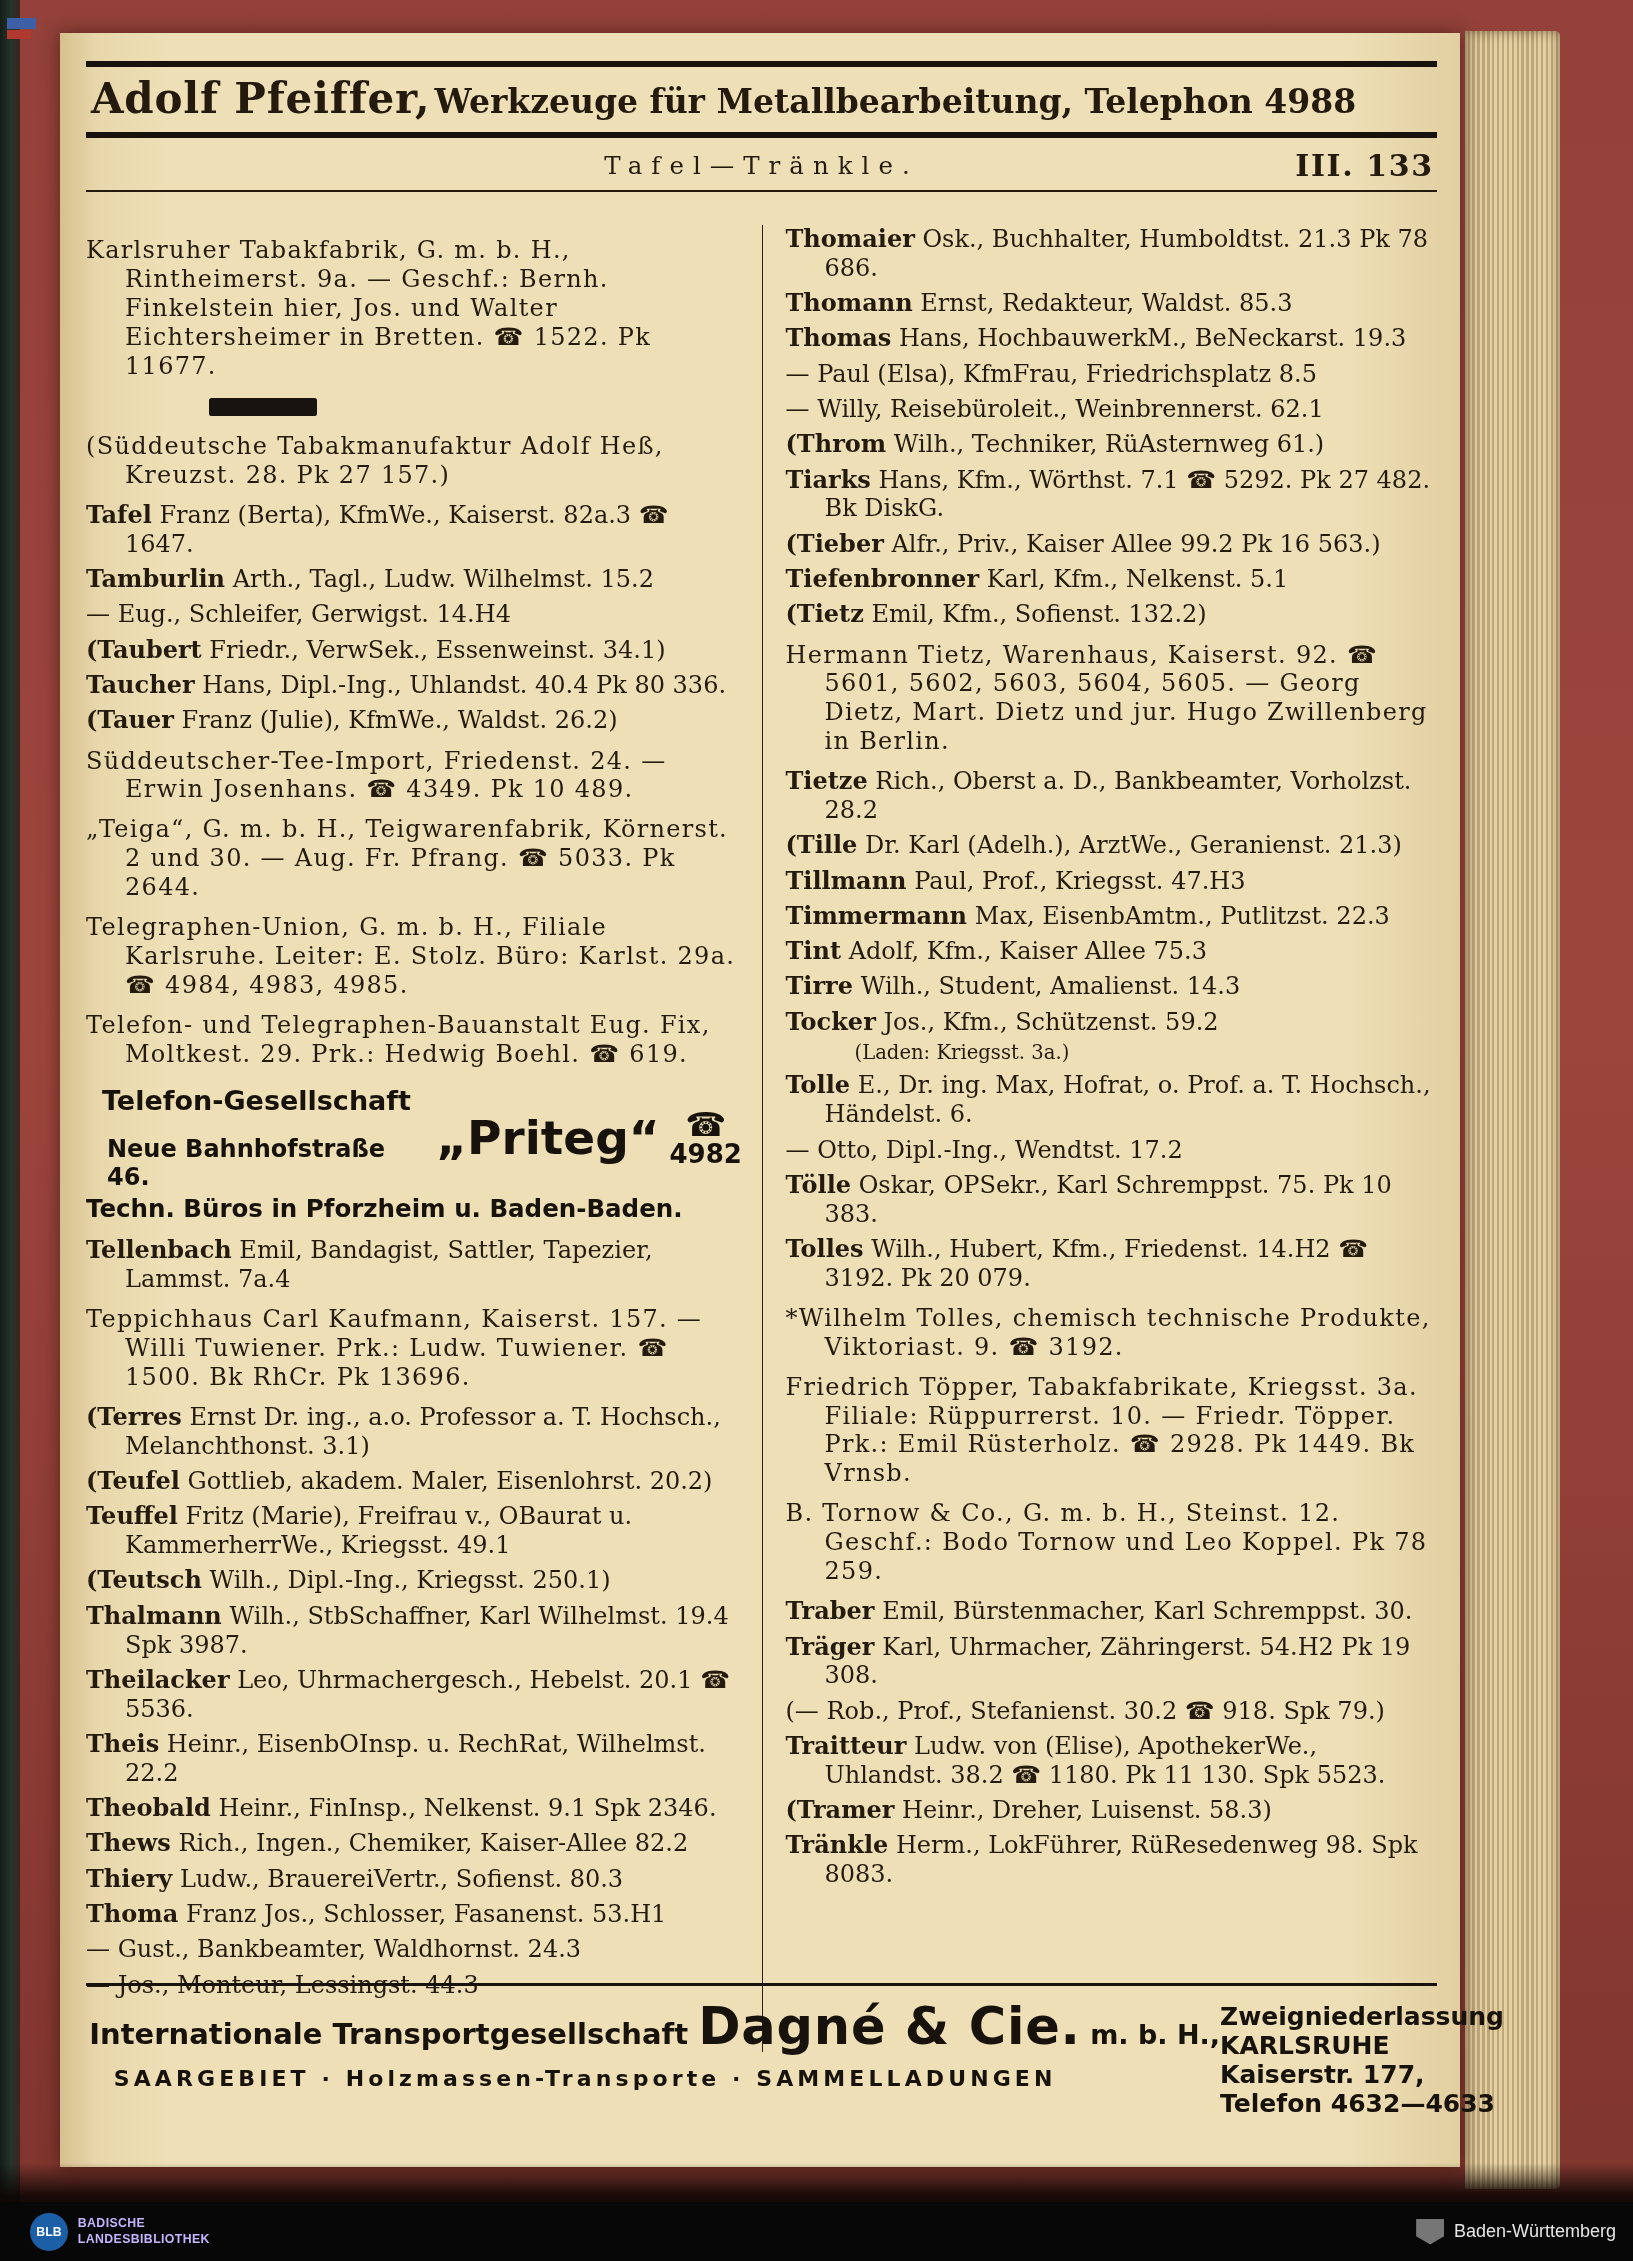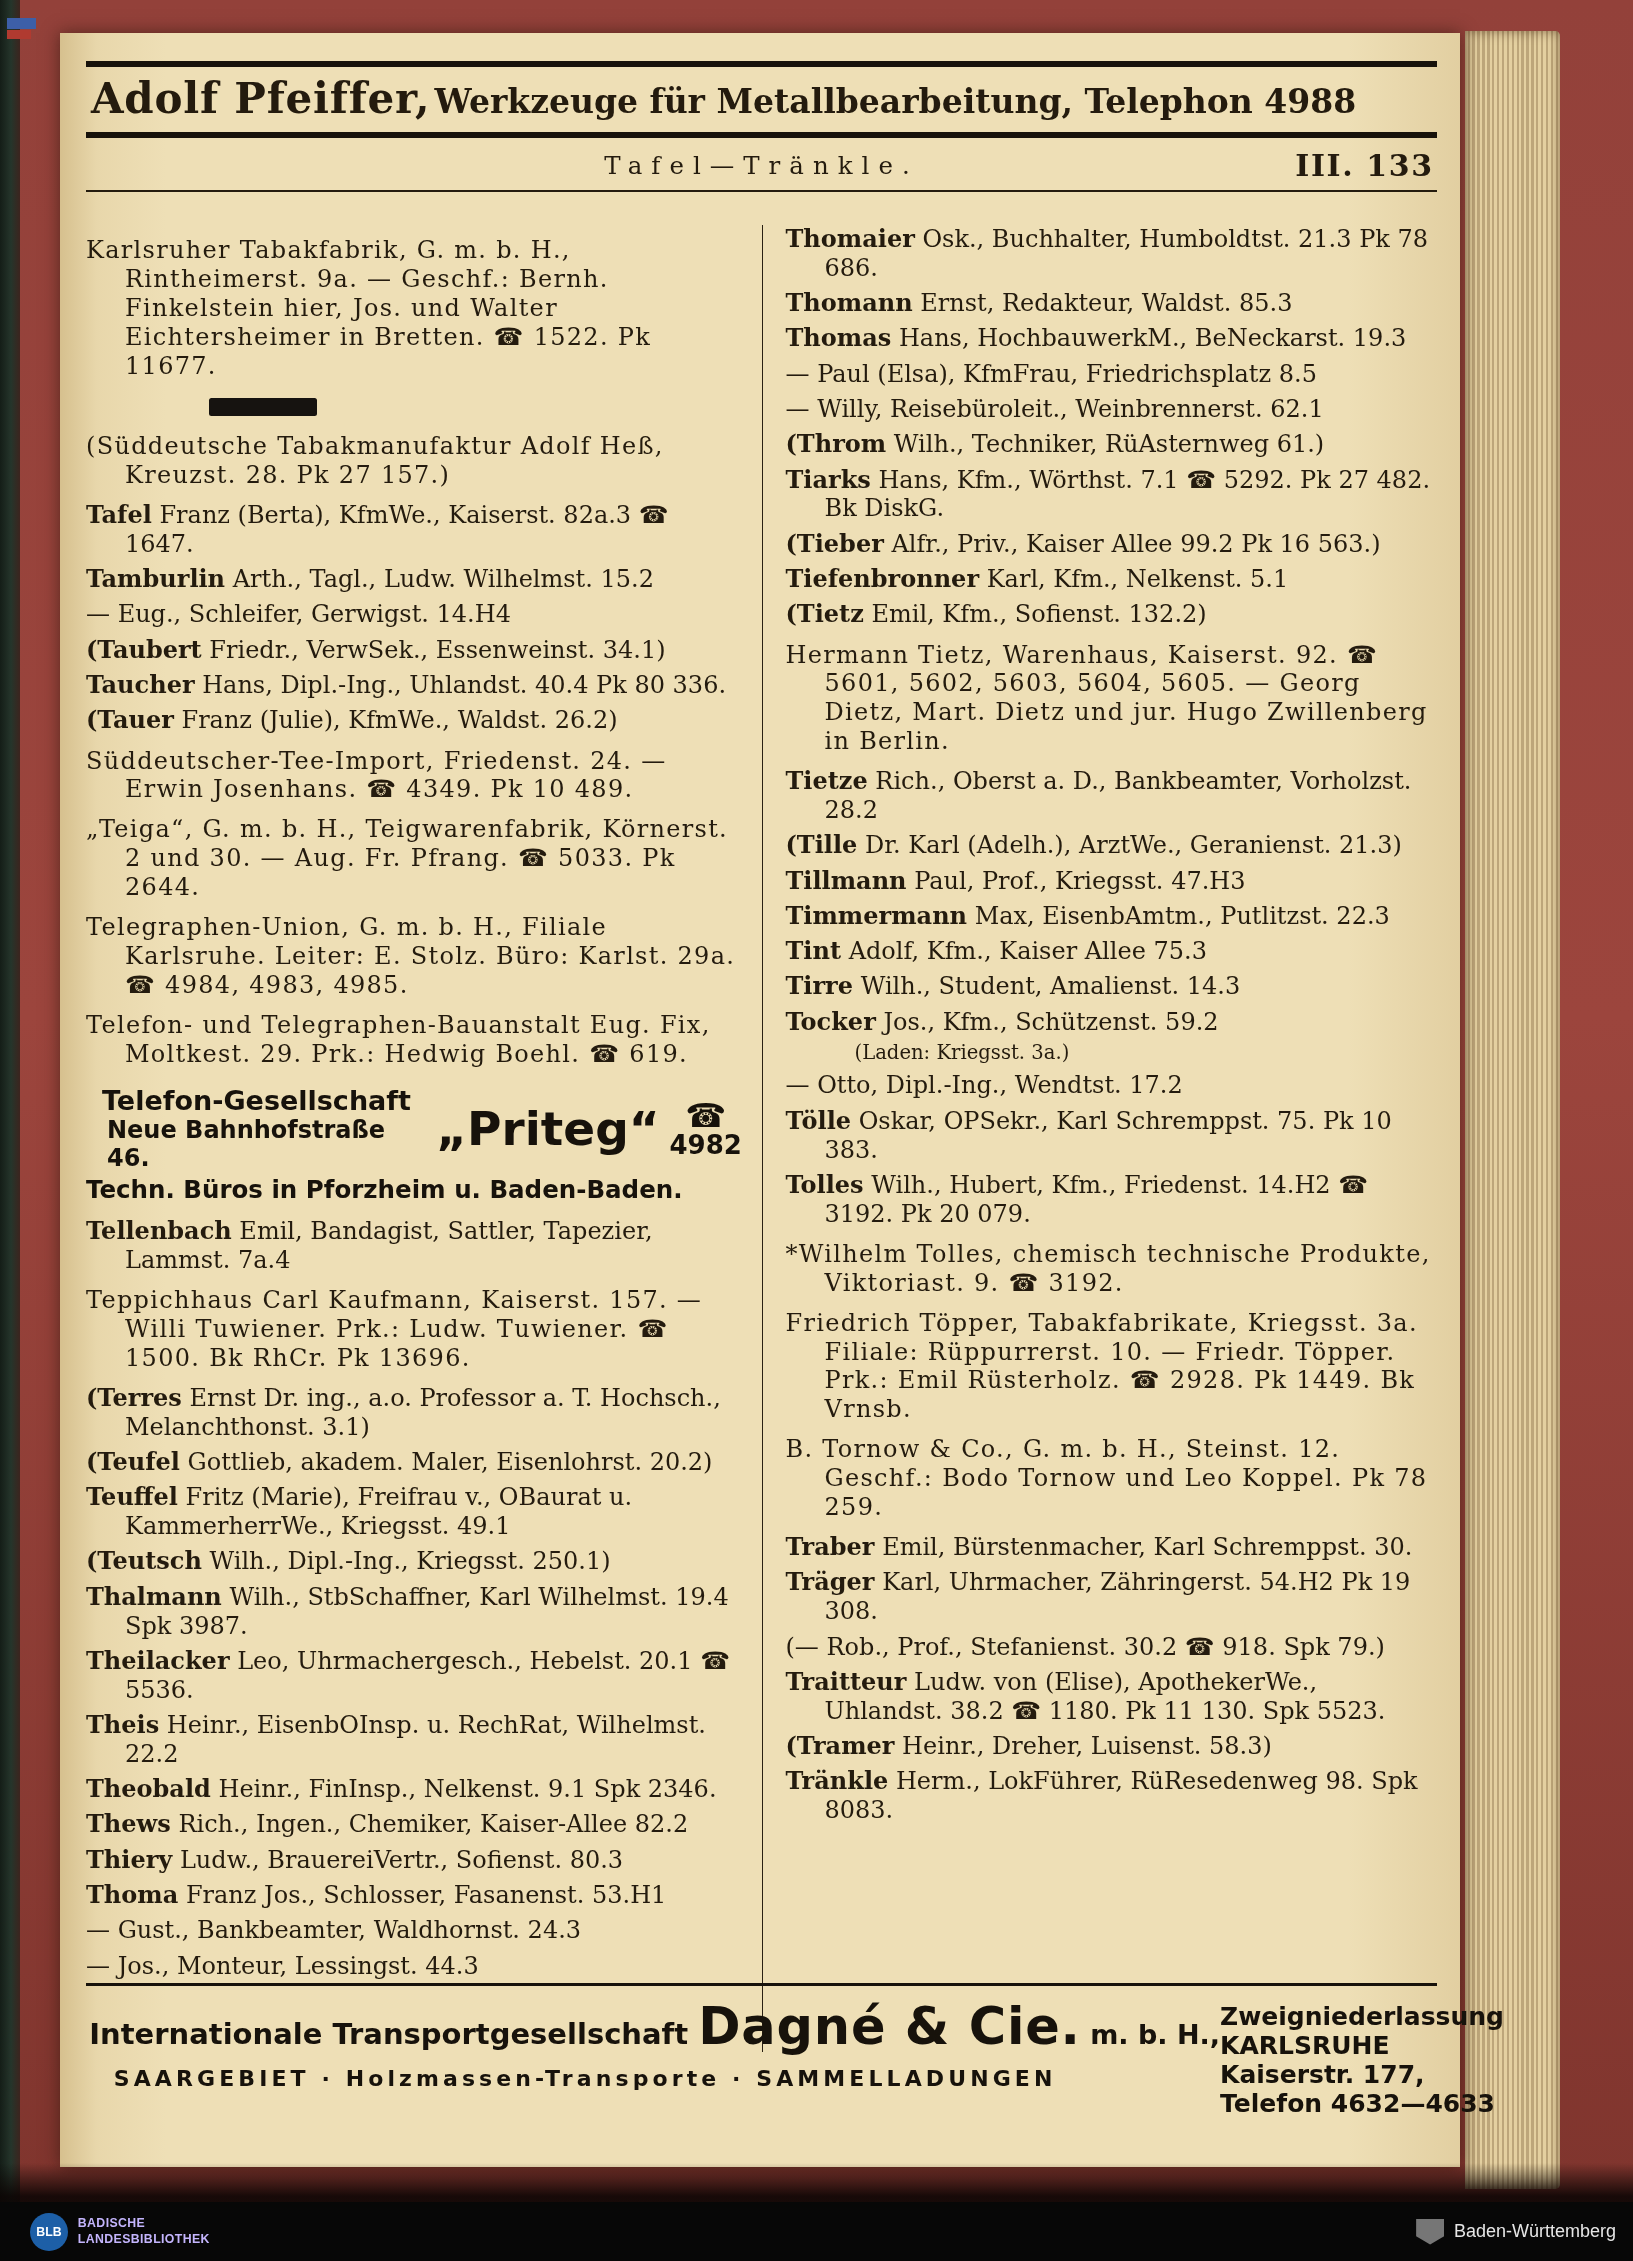--- a/index.html
+++ b/index.html
@@ -46,21 +46,21 @@
   .entry.sp { letter-spacing:1.3px; margin-top:11.4px; margin-bottom:11.4px; }
   .entry.small { font-size:19.6px; padding-left:69px; text-indent:0; margin-top:-1.6px; }
   .entry.redacted { padding-left:123px; text-indent:0; margin:1.6px 0 6.5px; }
   .entry.redacted::before { content:""; display:inline-block; width:108px; height:18px;
                             background:#161310; border-radius:2.5px; vertical-align:middle; }
 
   
   .priteg { display:grid; grid-template-columns:auto 1fr auto; column-gap:9.8px; margin:16.3px 0 13px;
             font-family:"DejaVu Sans", sans-serif; color:#17120b; }
   .priteg-l1 { grid-column:1; grid-row:1; font-size:27px; font-weight:bold;margin-left:16px; }
-  .priteg-l2 { grid-column:1; grid-row:2; font-size:24px; font-weight:bold; padding-left:21px; }
+  .priteg-l2 { grid-column:1; grid-row:2; font-size:24px; font-weight:bold; padding-left:21px;margin-top:19px; }
   .priteg-brand { grid-column:2; grid-row:1 / span 2; align-self:center; justify-self:center;
                   font-size:47px; font-weight:bold; }
   .priteg-phone { grid-column:3; grid-row:1 / span 2; align-self:center; text-align:center;
                   font-size:26px; font-weight:bold; line-height:1; }
   .priteg-phone .phone-icon { display:block; font-size:33px; }
   .priteg-l3 { grid-column:1 / span 3; font-size:24.5px; font-weight:bold; margin-top:3.3px; }
 
   
   .bottom-ad { position:absolute; left:26px; right:23px; bottom:39px; border-top:3.3px solid #17120b;
                padding:11.4px 3.3px 6.5px; display:flex; justify-content:space-between;
@@ -216,20 +216,21 @@
               <p class="entry"><span class="lead">Timmermann</span><span> Max, EisenbAmtm., Putlitzst. 22.3</span></p>
 
               <p class="entry"><span class="lead">Tint</span><span> Adolf, Kfm., Kaiser Allee 75.3</span></p>
 
               <p class="entry"><span class="lead">Tirre</span><span> Wilh., Student, Amalienst. 14.3</span></p>
 
               <p class="entry"><span class="lead">Tocker</span><span> Jos., Kfm., Schützenst. 59.2</span></p>
 
               <p class="entry small"><span class="lead"></span><span>(Laden: Kriegsst. 3a.)</span></p>
 
+              <p class="entry"><span class="lead">Tolle</span><span> E., Dr. ing. Max, Hofrat, o. Prof. a. T. Hochsch., Händelst. 6.</span></p>
 
               <p class="entry"><span class="lead"></span><span>— Otto, Dipl.-Ing., Wendtst. 17.2</span></p>
 
               <p class="entry"><span class="lead">Tölle</span><span> Oskar, OPSekr., Karl Schremppst. 75. Pk 10 383.</span></p>
 
               <p class="entry"><span class="lead">Tolles</span><span> Wilh., Hubert, Kfm., Friedenst. 14.H2 ☎ 3192. Pk 20 079.</span></p>
 
               <p class="entry sp"><span class="lead"></span><span>*Wilhelm Tolles, chemisch technische Produkte, Viktoriast. 9. ☎ 3192.</span></p>
 
               <p class="entry sp"><span class="lead"></span><span>Friedrich Töpper, Tabakfabrikate, Kriegsst. 3a. Filiale: Rüppurrerst. 10. — Friedr. Töpper. Prk.: Emil Rüsterholz. ☎ 2928. Pk 1449. Bk Vrnsb.</span></p>

